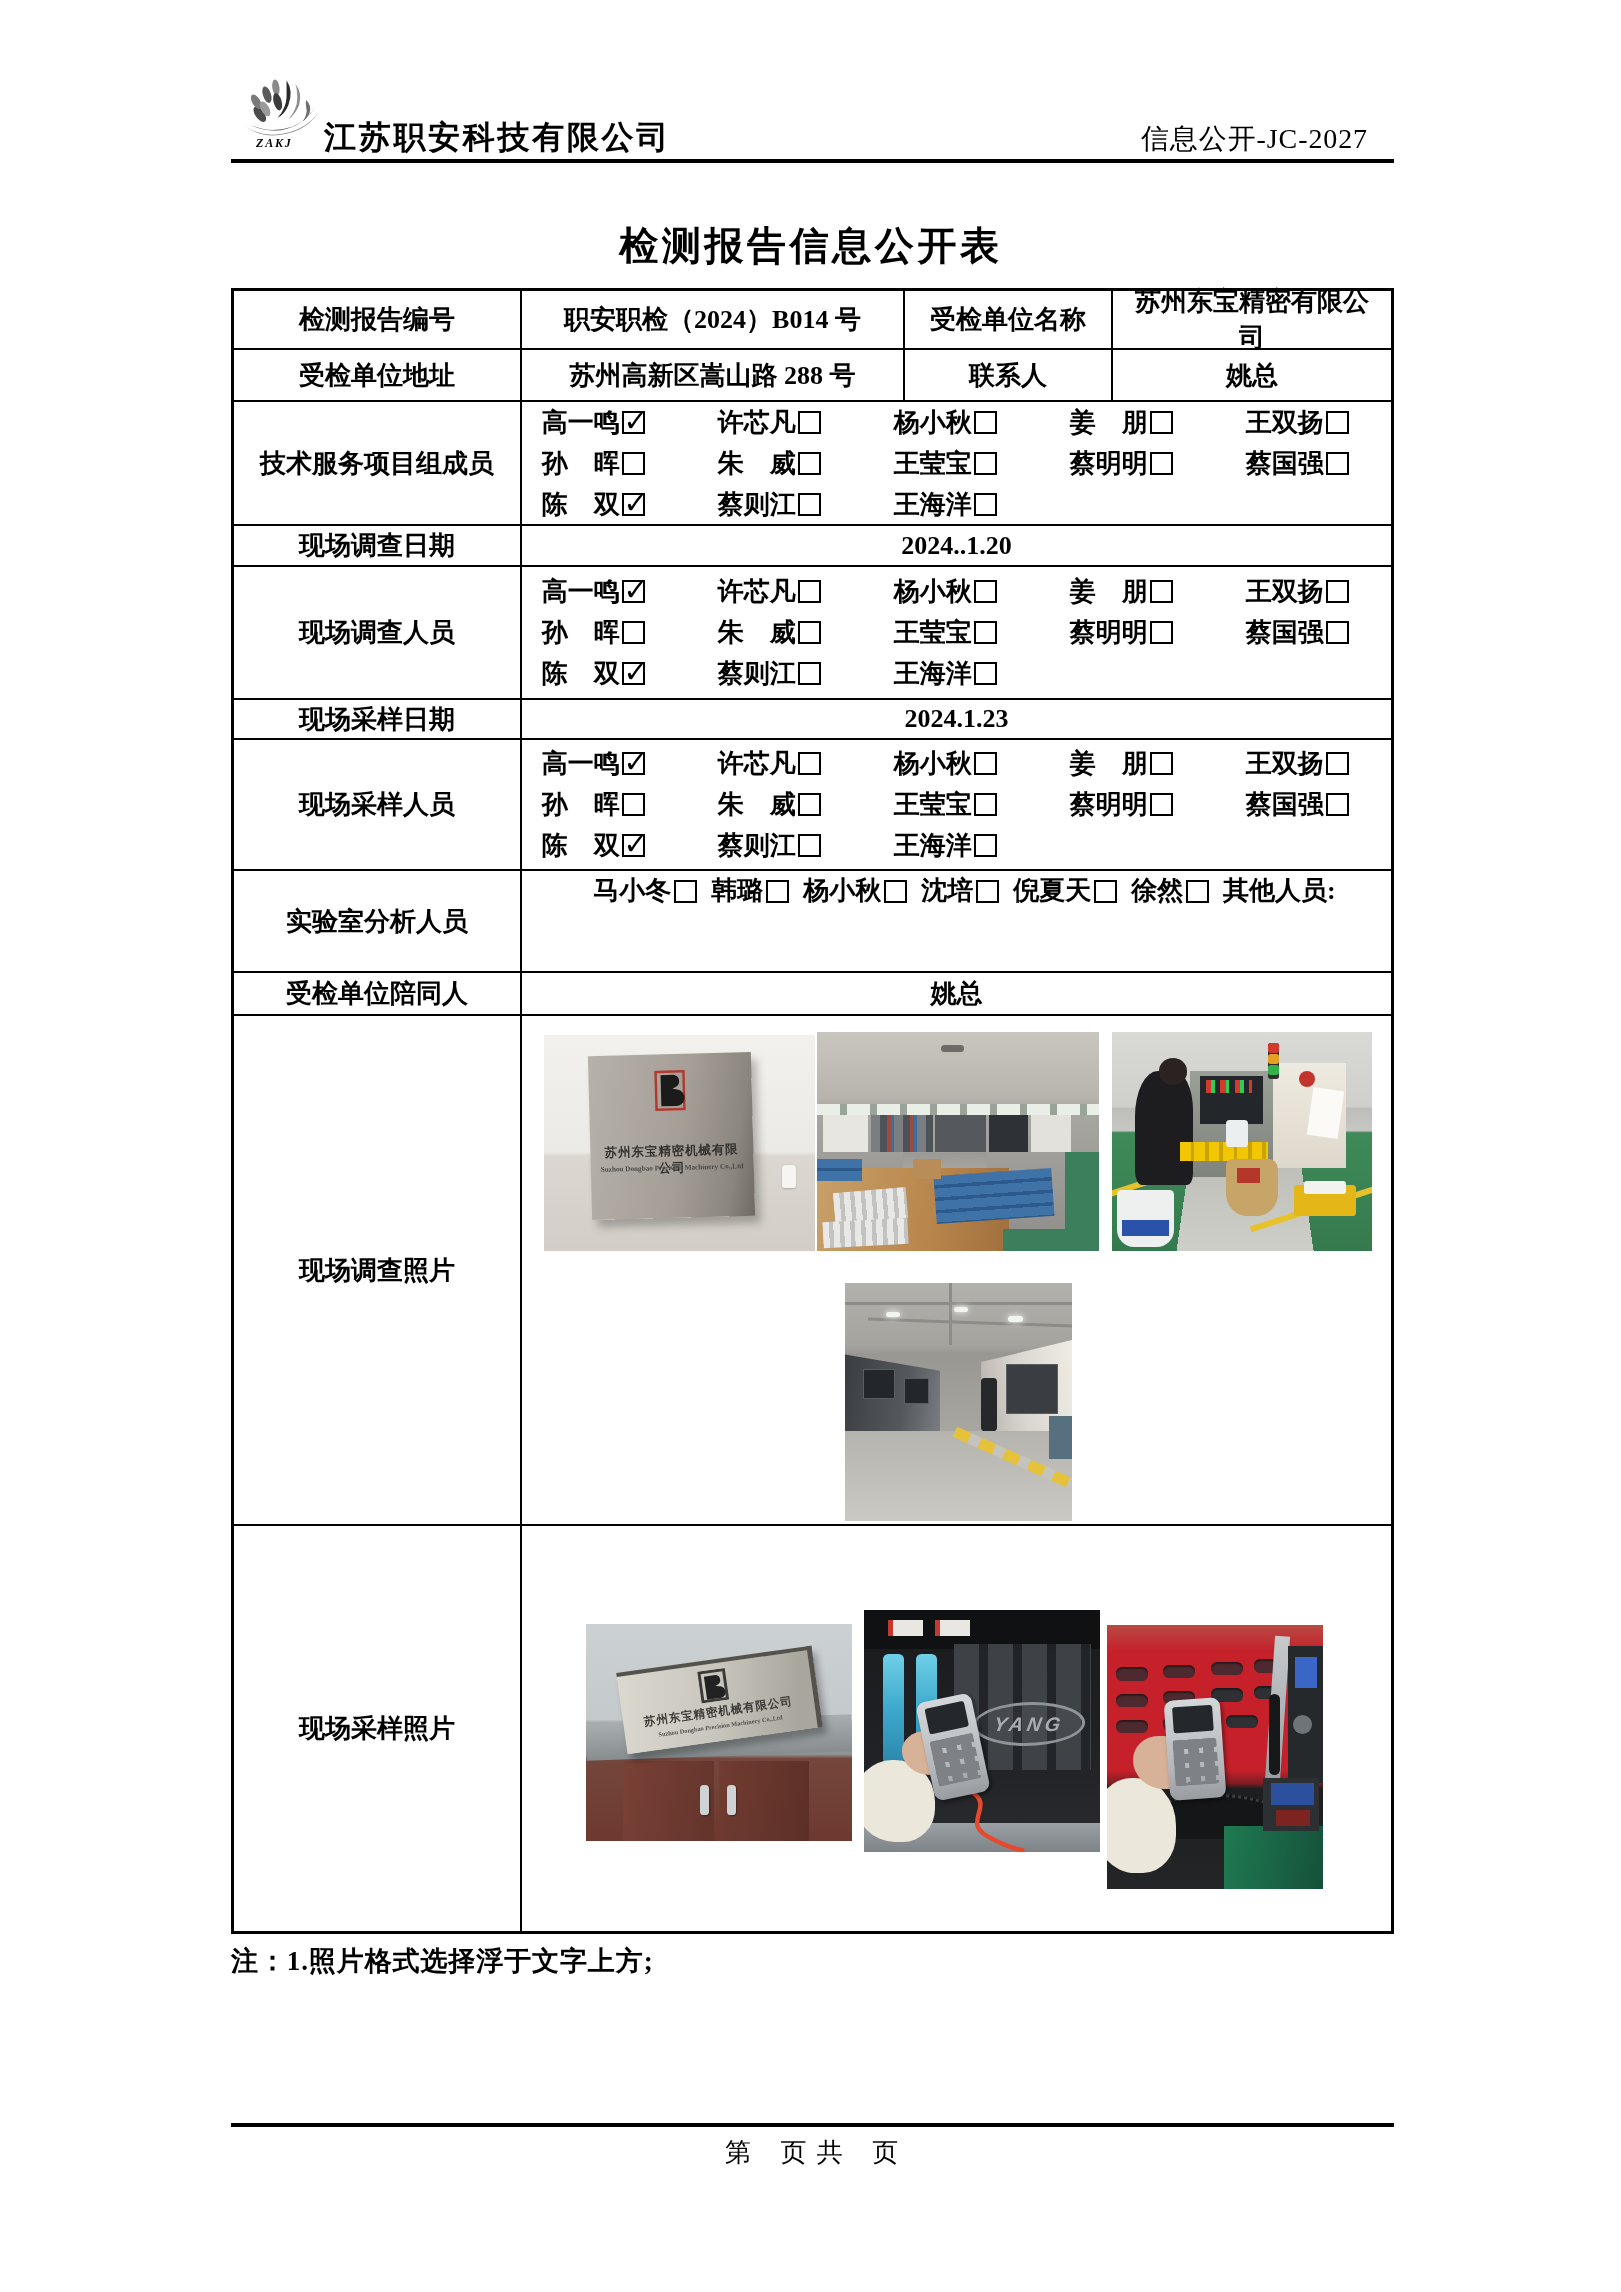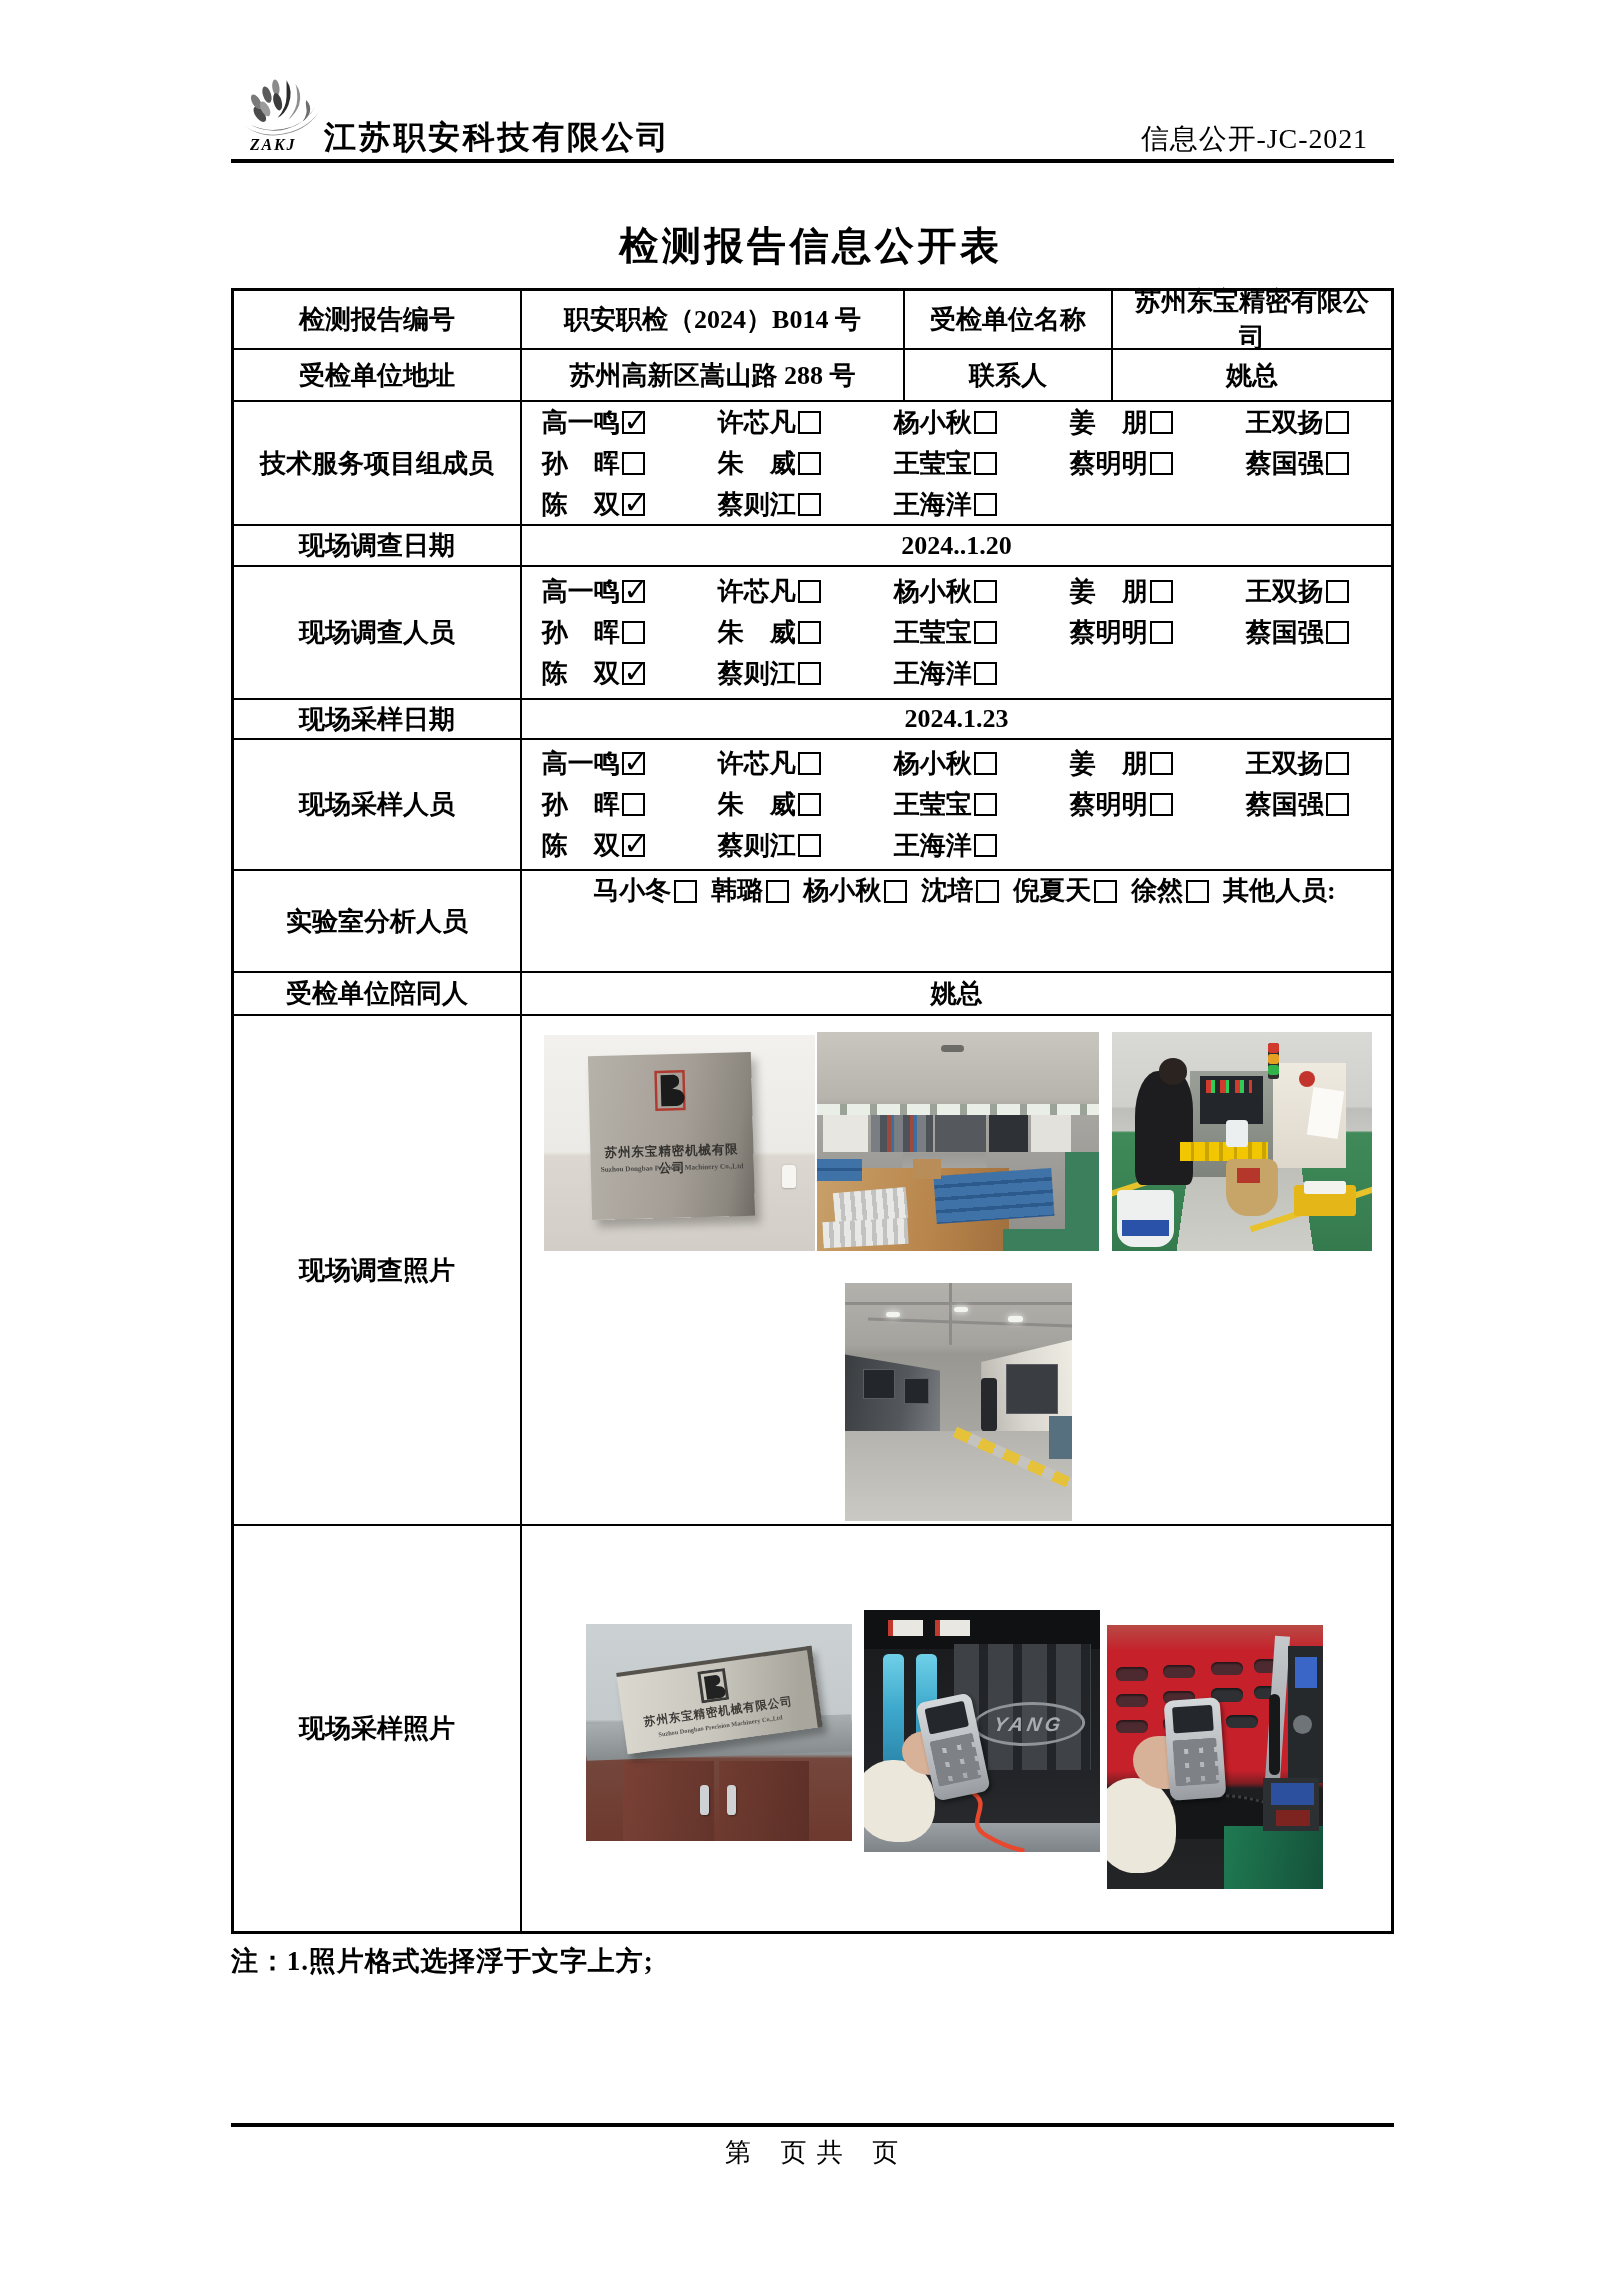--- a/index.html
+++ b/index.html
@@ -1,21 +1,21 @@
 <!DOCTYPE html>
 <html style="font-size:14.3px"><head>
 <meta charset="utf-8">
 <style>
   html,body{margin:0;padding:0;background:#888;}
   .page{position:relative;width:1622px;height:2293px;background:#ffffff;
         font-family:"Liberation Serif","DejaVu Serif",serif;color:#000;overflow:hidden;}
 
   
   .hdr-logo{position:absolute;left:240px;top:75px;width:86px;height:66px;}
-  .hdr-logo-text{position:absolute;left:250px;top:136px;font-size:16px;font-weight:700;
+  .hdr-logo-text{position:absolute;left:256px;top:136px;font-size:12px;font-weight:700;
                  font-style:italic;letter-spacing:1.8px;font-family:"Liberation Serif",serif;}
   .hdr-company{position:absolute;left:324px;top:116px;font-size:32px;font-weight:700;letter-spacing:2.7px;}
   .hdr-code{position:absolute;right:254px;top:120px;font-size:28px;letter-spacing:0.9px;}
   .hdr-rule{position:absolute;left:231px;top:159px;width:1163px;height:3.6px;background:#000;}
 
   
   .title{position:absolute;left:0;top:219px;width:1622px;text-align:center;
          font-size:39px;font-weight:700;letter-spacing:3.6px;}
 
   
@@ -182,21 +182,21 @@
     <ellipse cx="30" cy="22" rx="4.5" ry="9.5" transform="rotate(-18 30 22)" fill="#5a5a5a"></ellipse>
     <ellipse cx="28" cy="38" rx="4.5" ry="9" transform="rotate(-28 28 38)" fill="#9b9b9b"></ellipse>
     <ellipse cx="40" cy="14" rx="4" ry="9" transform="rotate(-8 40 14)" fill="#8a8a8a"></ellipse>
     <ellipse cx="42" cy="30" rx="4.5" ry="10" transform="rotate(-15 42 30)" fill="#3d3d3d"></ellipse>
     <path d="M52,6 Q60,18 54,34 Q50,44 42,48 Q52,36 52,24 Q52,12 52,6 Z" fill="#2b2b2b"></path>
     <path d="M62,10 Q70,20 66,34 Q62,44 54,50 Q64,38 64,26 Q64,16 62,10 Z" fill="#8f8f8f"></path>
     <path d="M74,28 Q80,34 78,42 Q76,48 70,52 Q76,44 74,36 Q73,31 74,28 Z" fill="#6d6d6d"></path>
   </svg>
   <div class="hdr-logo-text">ZAKJ</div>
   <div class="hdr-company">江苏职安科技有限公司</div>
-  <div class="hdr-code">信息公开-JC-2021</div>
+  <div class="hdr-code">信息公开-JC-2027</div>
   <div class="hdr-rule"></div>
 
   <div class="title">检测报告信息公开表</div>
 
   <div class="table">
 
     <div class="tr" style="height:59px">
       <div class="td c1">检测报告编号</div>
       <div class="td c2">职安职检（2024）B014 号</div>
       <div class="td c3">受检单位名称</div>

